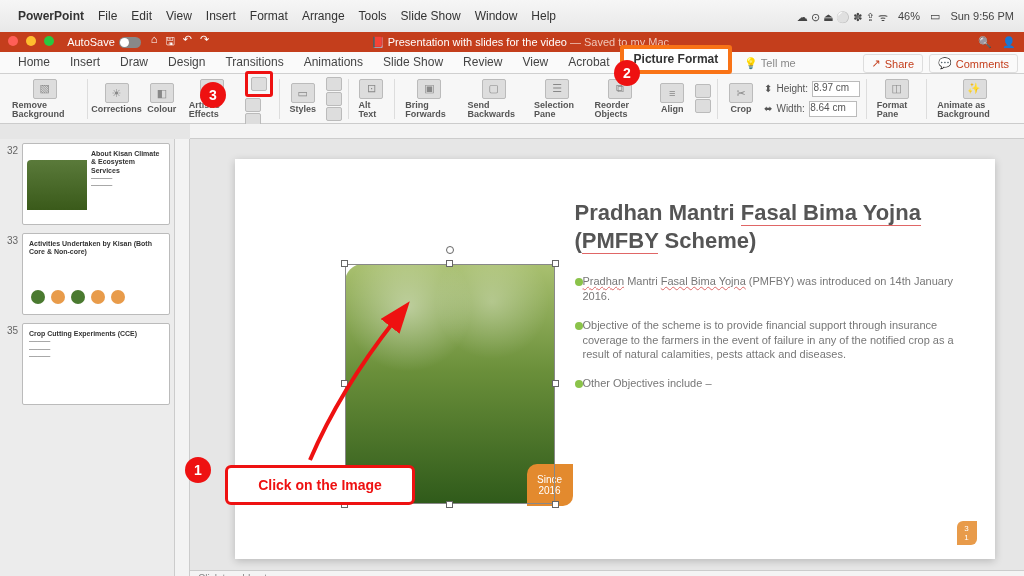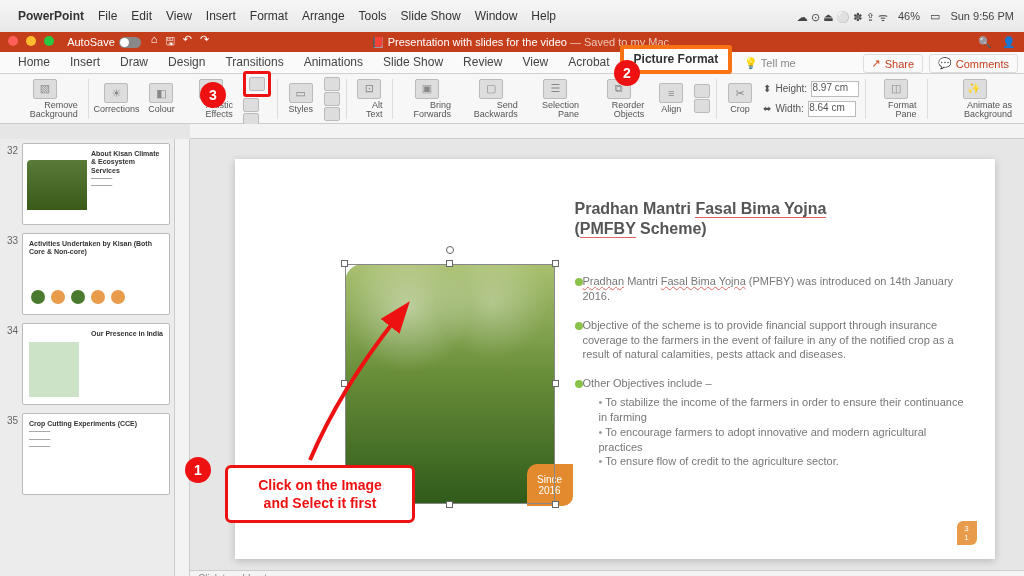--- a/index.html
+++ b/index.html
@@ -29,21 +29,21 @@
 .tabs .tab { padding: 3px 10px 4px; cursor:pointer; }
 .tabs .tab.active { border:4px solid #f97316; border-radius:3px; background:#fff; font-weight:600; color:#333; position:relative; top:1px; }
 .tabs .tellme { color:#888; margin-left:6px; font-size:11px; padding:3px 6px; }
 .tabs .spacer { flex:1; }
 .tabs .share, .tabs .comments { font-size:11px; color:#c43e1c; border:1px solid #ddd; border-radius:3px; padding:2px 8px; margin-right:6px; display:flex; gap:4px; align-items:center; }
 
 
 .ribbon { height: 50px; background:#f7f7f7; border-bottom:1px solid #ccc; display:flex; align-items:center; padding:0 6px; gap:2px; font-size:9px; color:#555; }
 .rib-btn { display:flex; flex-direction:column; align-items:center; justify-content:center; padding:2px 6px; min-width:38px; height:46px; }
 .rib-btn .ico { width:24px; height:20px; background:#ddd; border:1px solid #bbb; border-radius:2px; margin-bottom:2px; display:flex; align-items:center; justify-content:center; font-size:11px; color:#888; }
-.rib-btn .lbl { text-align:right; line-height:1; }
+.rib-btn .lbl { text-align:left; line-height:1;font-weight:bold; }
 .rib-sep { width:1px; height:40px; background:#ddd; margin:0 2px; }
 .rib-small { display:flex; flex-direction:column; gap:1px; align-items:flex-start; padding:2px; }
 .rib-small-row { display:flex; align-items:center; gap:3px; font-size:10px; }
 .rib-small-row .sico { width:16px; height:14px; background:#ddd; border:1px solid #bbb; border-radius:2px; }
 .size-row { display:flex; align-items:center; gap:4px; font-size:10px; }
 .size-input { width:48px; height:16px; border:1px solid #bbb; background:#fff; font-size:10px; text-align:right; padding-right:10px; position:relative; }
 
 
 .hl-box { border:3px solid #e11; border-radius:3px; }
 .badge { width:26px; height:26px; border-radius:50%; background:#e11; color:#fff; display:flex; align-items:center; justify-content:center; font-weight:700; font-size:14px; position:absolute; z-index:50; }
@@ -62,21 +62,21 @@
 .thumb .timg { position:absolute; left:4px; top:16px; width:60px; height:50px; background:linear-gradient(#7a9850,#4a7a30); border-radius:4px 0 0 0; }
 .thumb .ttxt { position:absolute; left:68px; top:6px; right:4px; font-size:6px; color:#333; line-height:1.2; }
 .thumb .ttitle { font-weight:700; font-size:7px; }
 
 .editor { flex:1; display:flex; flex-direction:column; background:#e6e6e6; }
 .canvas-wrap { flex:1; display:flex; }
 .canvas-area { flex:1; position:relative; padding:20px 20px 0 35px; }
 .slide { width:760px; height:400px; background:#fff; box-shadow:0 2px 8px rgba(0,0,0,.2); position:relative; margin:0 auto; }
 
 
-.slide-title { position:absolute; left:340px; top:40px; right:40px; font-size:16px; font-weight:700; color:#555; line-height:1.25; }
+.slide-title { position:absolute; left:340px; top:40px; right:40px; font-size:22px; font-weight:700; color:#555; line-height:1.25; }
 .slide-title .ul { border-bottom:1px solid #e06666; }
 .bullets { position:absolute; left:340px; top:115px; right:30px; font-size:11px; color:#777; }
 .bullet { display:flex; margin-bottom:14px; line-height:1.35; }
 .bullet .dot { width:8px; height:8px; border-radius:50%; background:#8bc34a; margin-top:4px; flex-shrink:0; }
 .sub-bullets { padding-left:16px; margin-top:4px; }
 .sub-bullets div::before { content:"• "; color:#999; }
 
 
 .sel-img { position:absolute; left:110px; top:105px; width:210px; height:240px; }
 .sel-img .frame { position:absolute; inset:0; border:1px solid #888; }
@@ -306,29 +306,20 @@
         <div style="position:absolute; bottom:10px; left:8px; display:flex; gap:6px;">
           <span style="width:14px;height:14px;border-radius:50%;background:#4a7a30;"></span>
           <span style="width:14px;height:14px;border-radius:50%;background:#e89b4a;"></span>
           <span style="width:14px;height:14px;border-radius:50%;background:#4a7a30;"></span>
           <span style="width:14px;height:14px;border-radius:50%;background:#e89b4a;"></span>
           <span style="width:14px;height:14px;border-radius:50%;background:#e89b4a;"></span>
         </div>
       </div>
     </div>
     <div class="thumb-row">
-      <div class="thumb-num">34</div>
-      <div class="thumb">
-        <div style="position:absolute; left:6px; top:18px; width:50px; height:55px; background:#cde3c8;"></div>
-        <div class="ttxt">
-            <div class="ttitle">Our Presence in India</div>
-          </div>
-      </div>
-    </div>
-    <div class="thumb-row">
       <div class="thumb-num">35</div>
       <div class="thumb">
         <div class="ttxt" style="left:6px;">
             <div class="ttitle">Crop Cutting Experiments (CCE)</div>
             <div>─────<br>─────<br>─────</div>
           </div>
       </div>
     </div>
   </div>
 
@@ -352,25 +343,20 @@
             </div>
               </div>
             <div class="bullet">
                 <div class="dot"></div>
                 <div>Objective of the scheme is to provide financial support through insurance coverage to the farmers in the event  of failure in any of the notified crop as a result of natural calamities, pests attack and diseases.</div>
               </div>
             <div class="bullet">
                 <div class="dot"></div>
                 <div>
               <span>Other Objectives include –</span>
-              <div class="sub-bullets">
-                <div>To stabilize the income of the farmers in order to ensure their continuance in farming</div>
-                <div>To encourage farmers to adopt innovative and modern agricultural practices</div>
-                <div>To ensure flow of credit to the agriculture sector.</div>
-              </div>
             </div>
               </div>
           </div>
 
           <div class="sel-img">
             <div class="pic"></div>
             <div class="since-badge">
               <span>Since</span>
                 <span>2016</span>
             </div>
@@ -393,21 +379,20 @@
         </div>
       </div>
     </div>
     <div class="notes">Click to add notes</div>
   </div>
 </div>
 
 <div class="badge" style="top:457px; left:185px;">1</div>
 <div class="callout">
   <div>Click on the Image</div>
-  <div>and Select it first</div>
 </div>
 <svg class="arrow" style="left:280px; top:300px;" width="160" height="170">
   <defs>
       <marker id="ah" markerWidth="10" markerHeight="10" refX="2" refY="3" orient="auto">
         <path d="M0,0 L0,6 L8,3 z" fill="#e11"></path>
       </marker>
     </defs>
   <path d="M30,160 Q60,90 115,20" stroke="#e11" stroke-width="4" fill="none" marker-end="url(#ah)"></path>
 </svg>
 

